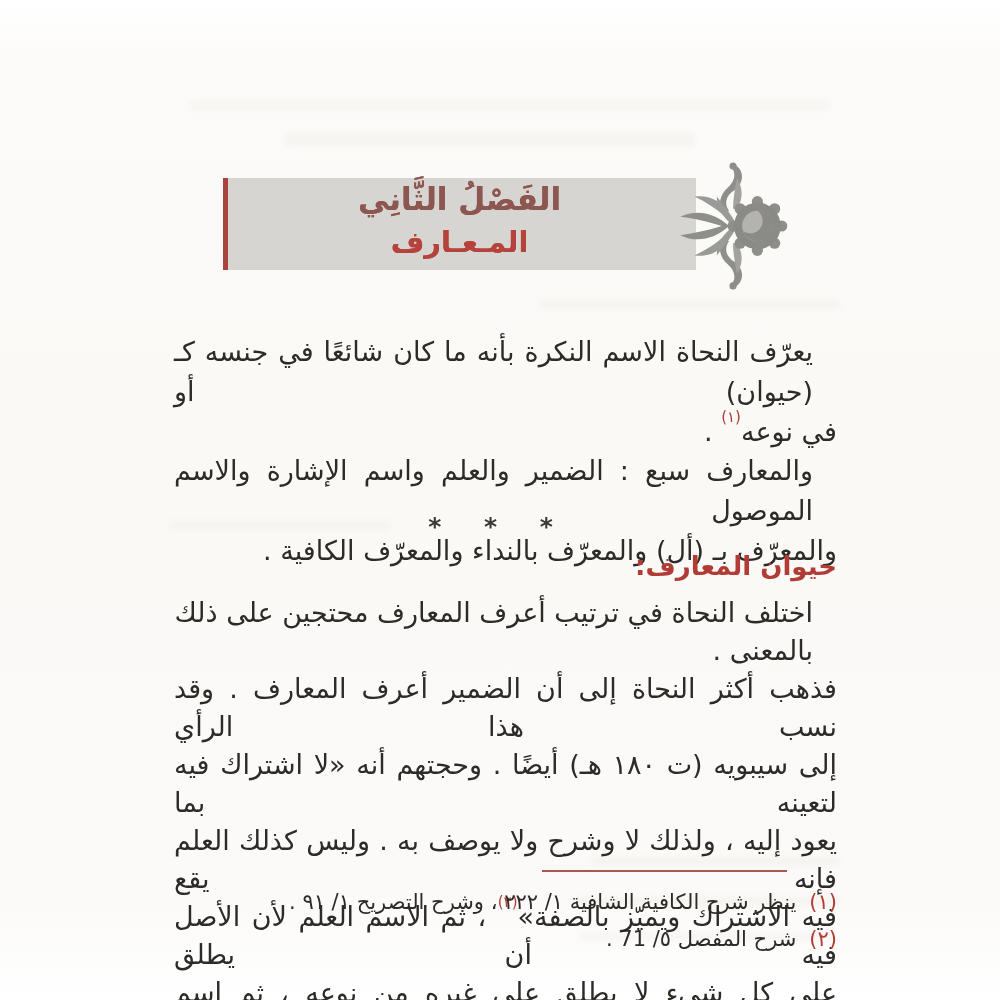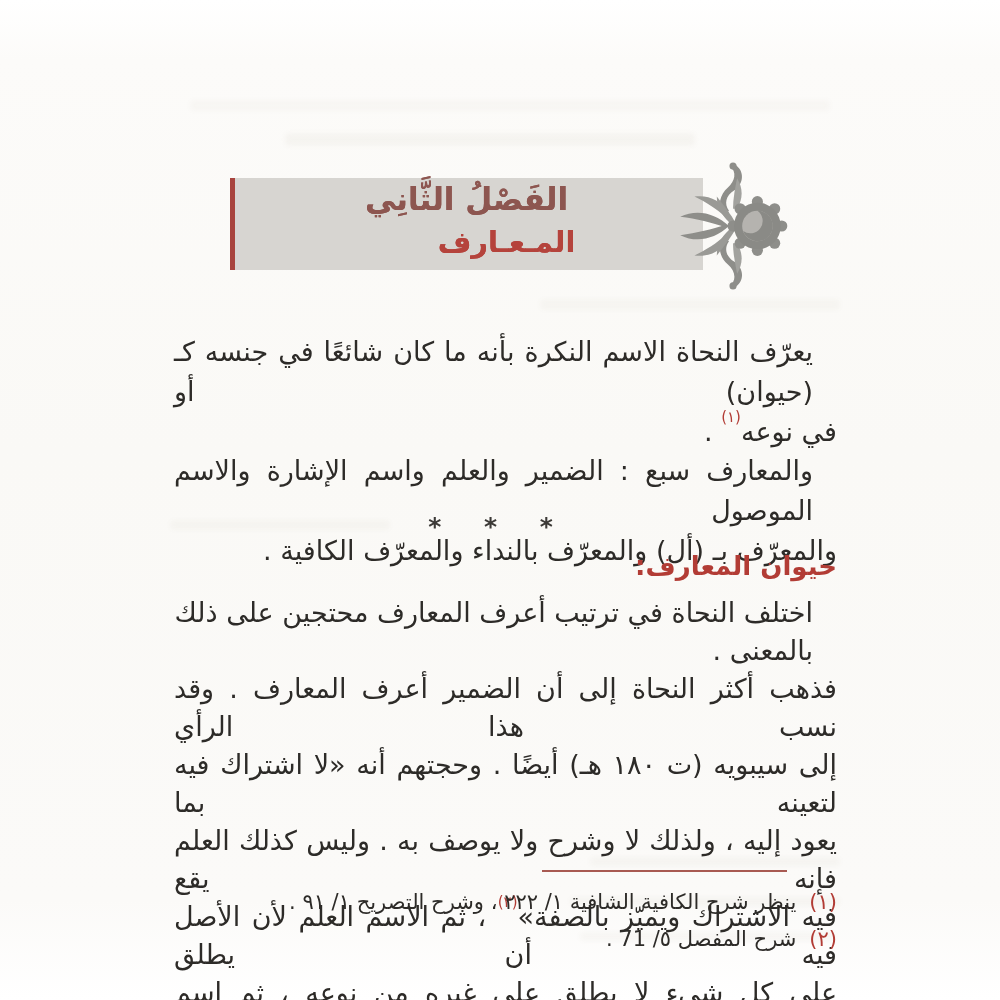--- a/index.html
+++ b/index.html
@@ -31,21 +31,21 @@
   .g2 { top:133px; left:285px; width:410px; height:13px; opacity:.05; }
   .g3 { top:299px; left:540px; width:300px; height:11px; opacity:.04; }
   .g4 { top:520px; left:170px; width:220px; height:10px; opacity:.04; }
   .g5 { top:857px; left:590px; width:250px; height:9px; opacity:.045; }
   .g6 { top:897px; left:570px; width:270px; height:9px; opacity:.045; }
   .g7 { top:932px; left:580px; width:255px; height:9px; opacity:.045; }
 
   
   .chapter-box {
     position: absolute;
-    left: 230px;
+    left: 223px;
     top: 178px;
     width: 473px;
     height: 92px;
     background: #d7d5d1;
   }
   .chapter-accent {
     position: absolute;
     left: 0;
     top: 0;
     width: 5px;
@@ -67,21 +67,20 @@
     position: absolute;
     top: 47px;
     left: 0;
     width: 100%;
     text-align: center;
     font-size: 29px;
     font-weight: bold;
     letter-spacing: 1px;
     color: #b5433c;
     text-shadow: 0 0 .5px #b5433c;
-    padding-left: 40px;
   }
   .ornament {
     position: absolute;
     left: 676px;
     top: 160px;
     width: 112px;
     height: 132px;
   }
 
   

